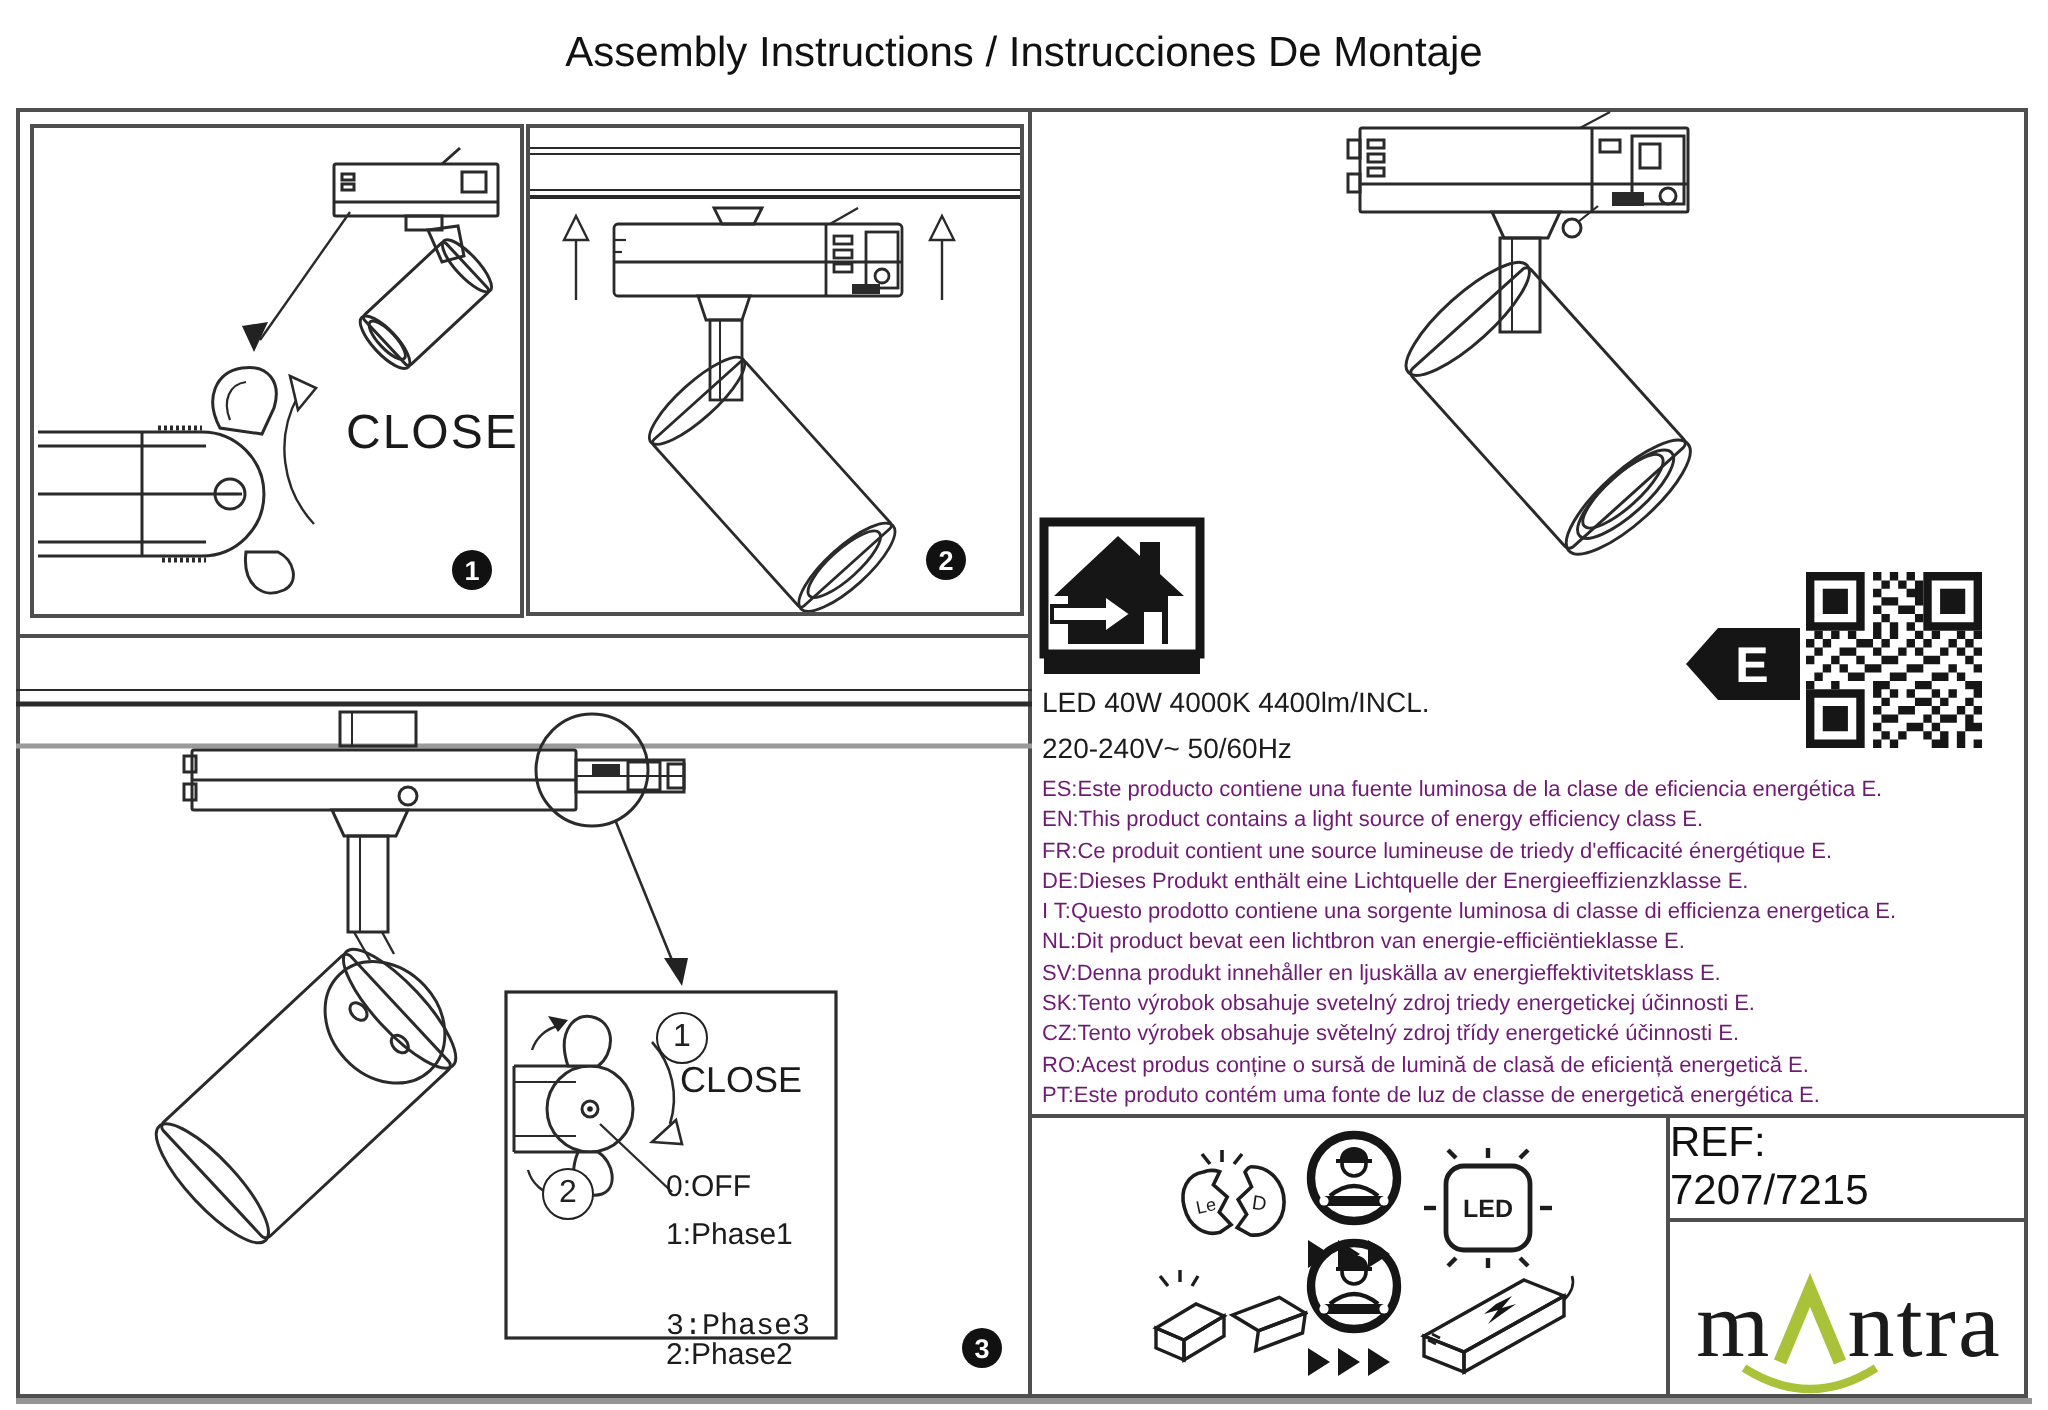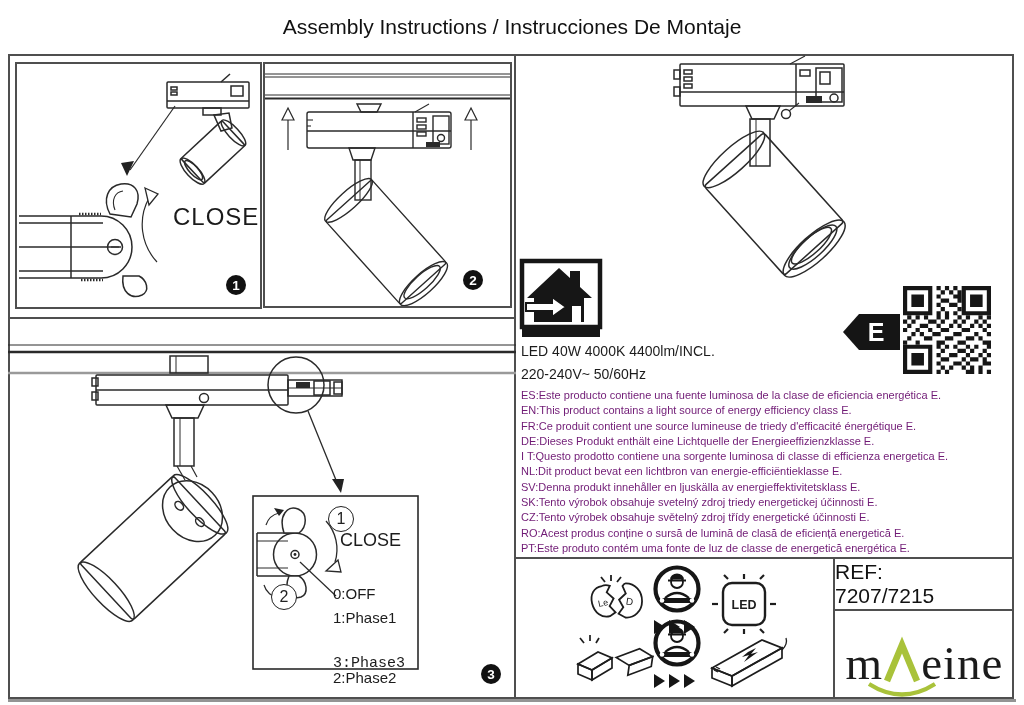--- a/index.html
+++ b/index.html
@@ -368,14 +368,14 @@
 
 <div class="abs ref-cell">REF: 7207/7215</div>
 <div class="abs brand-cell">
   <span class="brand-letter">m</span>
   <span class="caret-wrap">
     <svg width="36" height="44" viewBox="0 0 36 44">
       <path d="M3 40 L18 4 L33 40" fill="none" stroke="#a9c23a" stroke-width="6.5"></path>
       <path d="M-15 43 Q18 64 51 43" fill="none" stroke="#a9c23a" stroke-width="4.2"></path>
     </svg>
   </span>
-  <span class="brand-letter">eine</span>
+  <span class="brand-letter">ntra</span>
 </div>
 
 </body></html>

